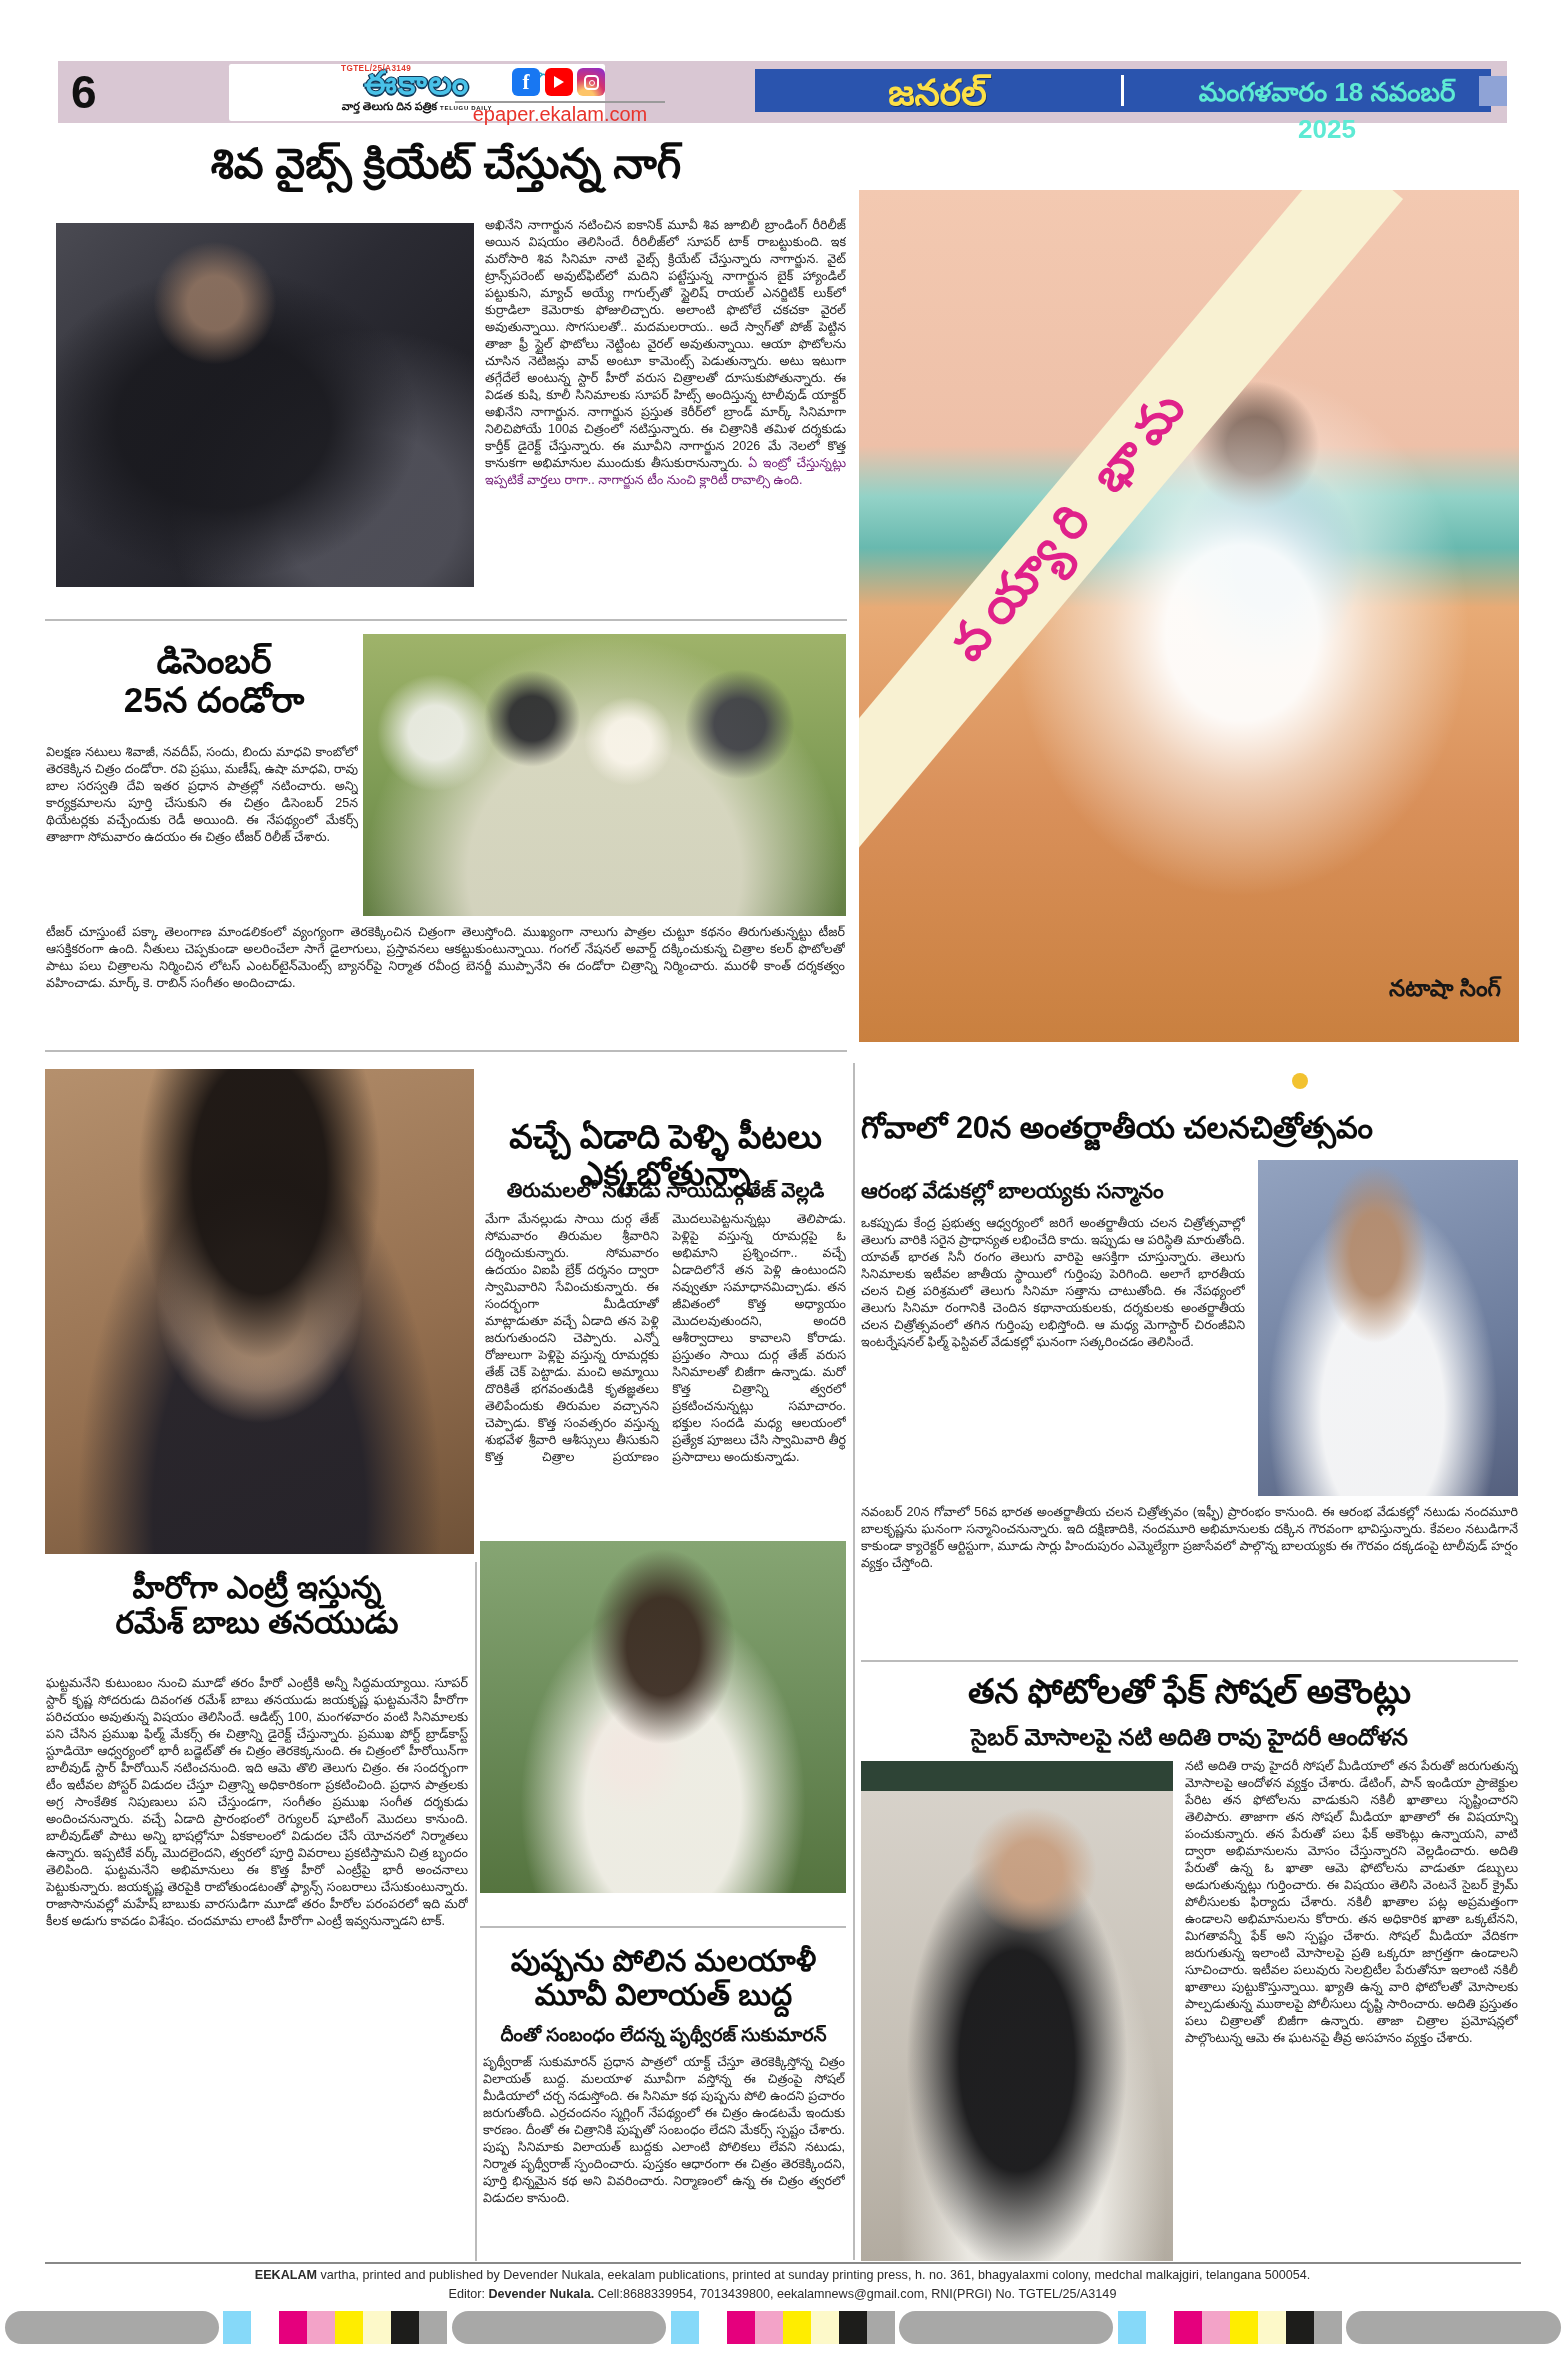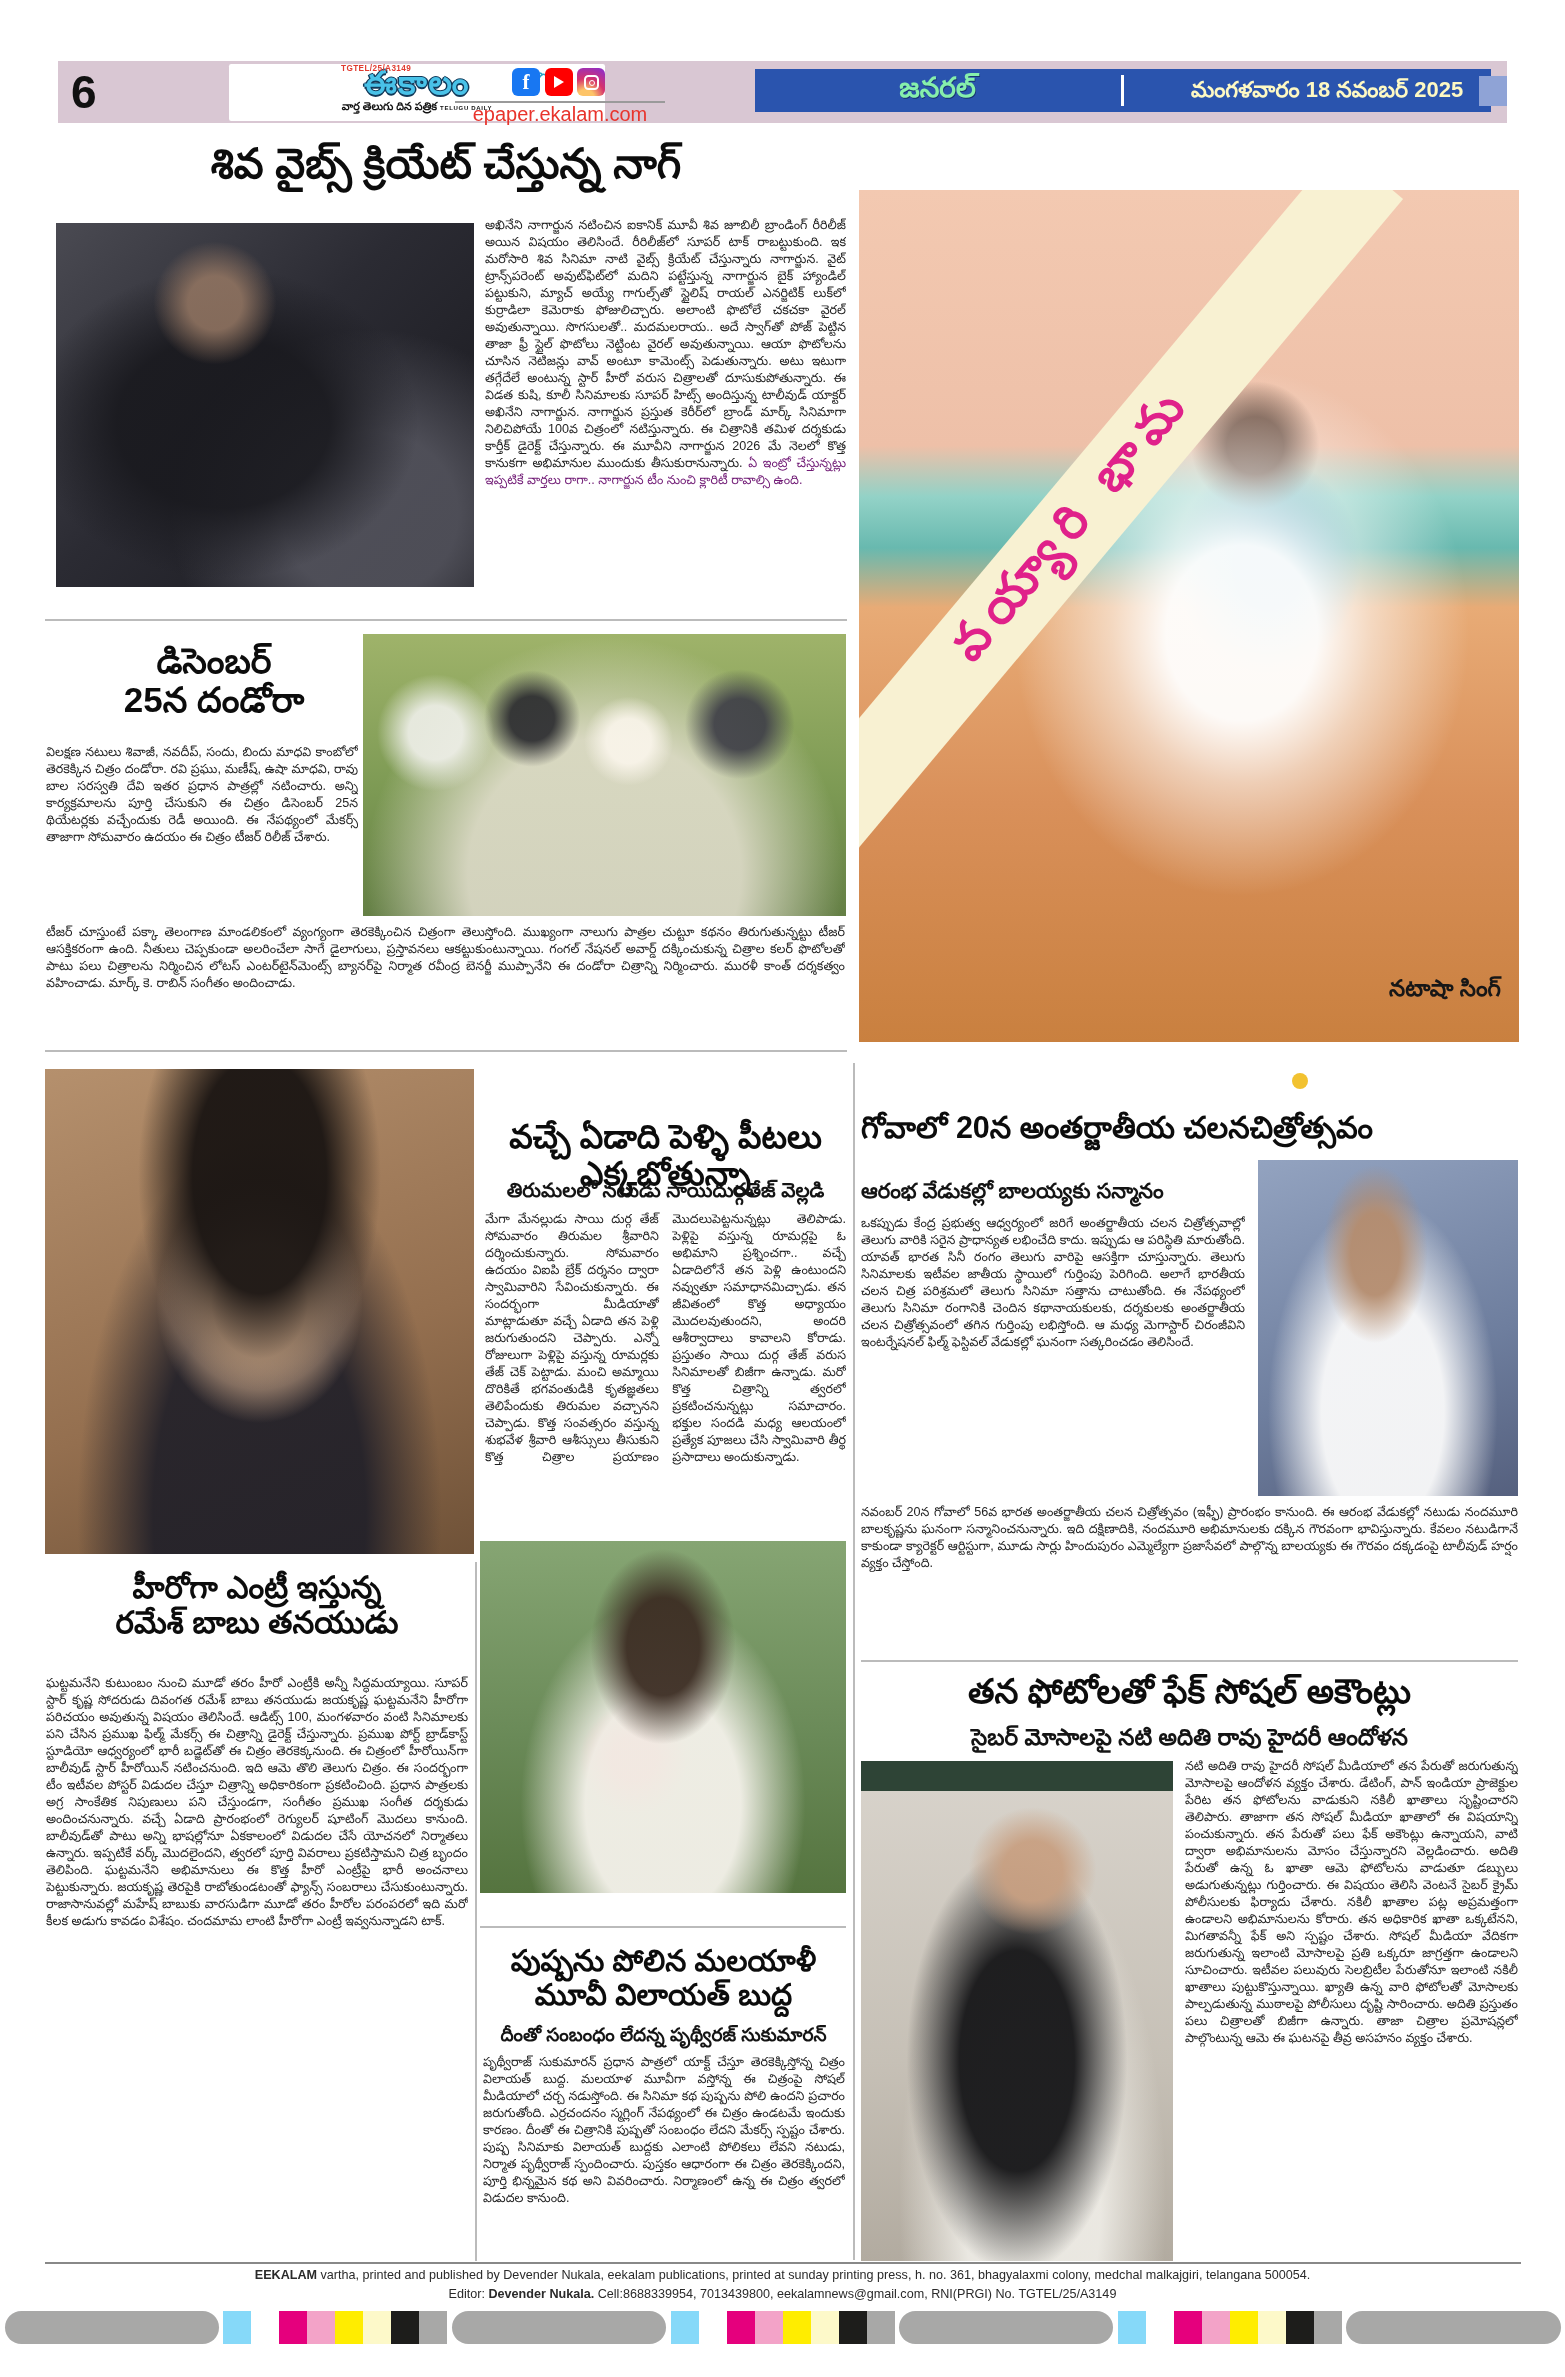--- a/index.html
+++ b/index.html
@@ -24,24 +24,24 @@
   .soc { width:28px; height:28px; border-radius:6px; display:flex; align-items:center; justify-content:center; }
   .soc-fb { background:#1877f2; color:#fff; font-size:21px; font-weight:bold; font-family:"Liberation Serif",serif; }
   .soc-yt { background:#ff0000; }
   .yt-tri { width:0; height:0; border-left:10.4px solid #fff; border-top:6.7px solid transparent; border-bottom:6.7px solid transparent; }
   .soc-ig { background:radial-gradient(circle at 30% 110%, #fdc468 0 25%, #d6336c 55%, #962fbf 90%); }
   .ig-cam { width:15px; height:15px; border:2.2px solid #fff; border-radius:4.5px; position:relative; }
   .ig-cam::after { content:""; position:absolute; left:3px; top:3px; width:4.5px; height:4.5px; border:1.5px solid #fff; border-radius:50%; }
   .social-rule { left:455px; top:101px; width:210px; height:1.5px; background:#9a9a9a; }
   .site-url { left:446px; top:103px; width:228px; text-align:center; font-size:20px; color:#e8342c; font-weight:normal; }
   .section-banner { left:755px; top:69px; width:736px; height:43px; background:#2a54ae; }
-  .section-name { position:absolute; left:82px; top:3px; width:201px; text-align:center; color:#86efac; font-weight:bold; font-size:28px;
+  .section-name { position:absolute; left:82px; top:3px; width:201px; text-align:center; color:#fde047; font-weight:bold; font-size:36px;
      text-shadow:0.7px 0.7px 0 #16306e; }
   .section-divider { position:absolute; left:366px; top:6px; width:3px; height:31px; background:#ffffff; }
-  .section-date { position:absolute; left:416px; top:8.2px; width:312px; text-align:center; color:#fef9c3; font-weight:bold; font-size:22px; }
+  .section-date { position:absolute; left:416px; top:8.2px; width:312px; text-align:center; color:#5eead4; font-weight:bold; font-size:26px; }
   .banner-endcap { position:absolute; right:-16.4px; top:7.4px; width:28px; height:30px; background:#8fa3d6; }
 
   
   .hline { background:#bbbbbb; height:1.5px; }
   .vline { background:#bbbbbb; width:1.5px; }
 
   
   .headline { font-weight:bold; color:#0c0c0c; text-align:center; line-height:1.12; }
   .subhead  { font-weight:bold; color:#141414; text-align:center; }
   .bodytext { font-size:12.6px; line-height:17px; text-align:justify; color:#1f1f1f; overflow:hidden; }

